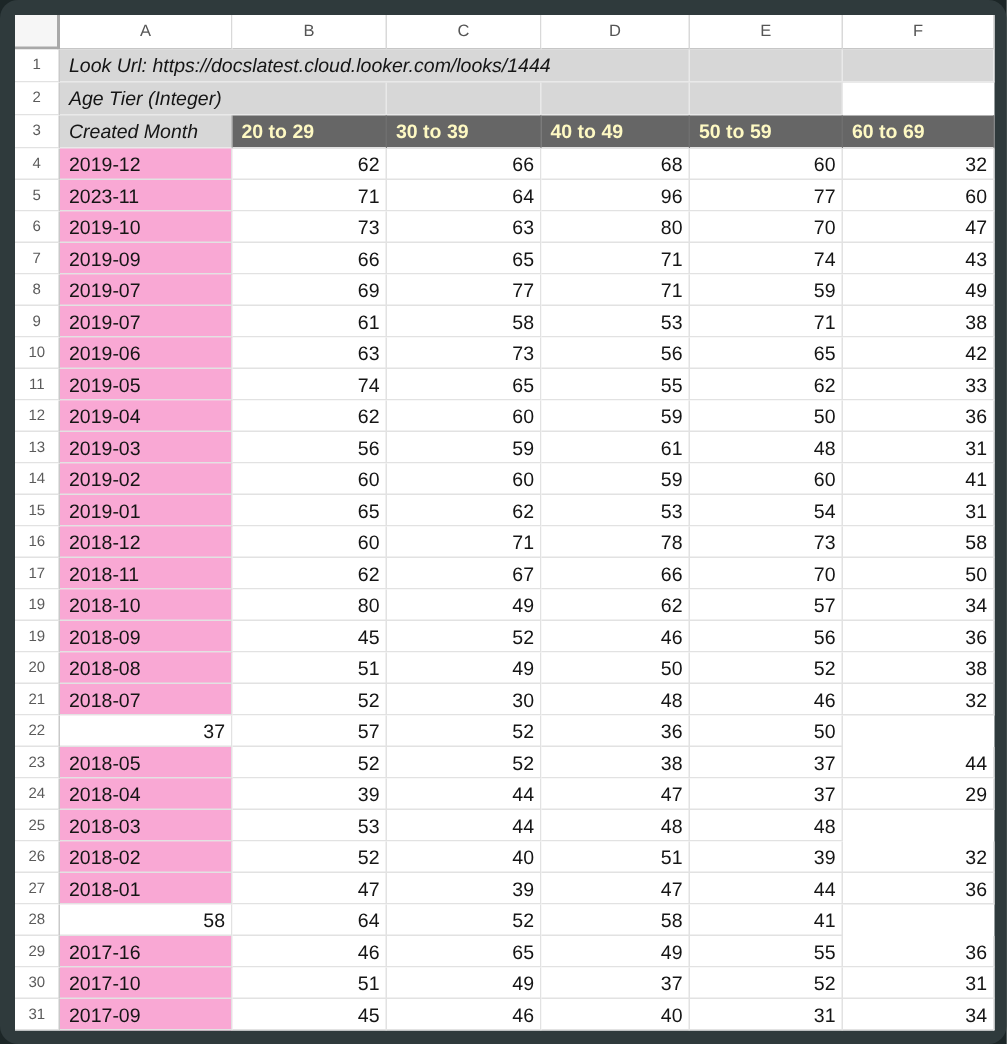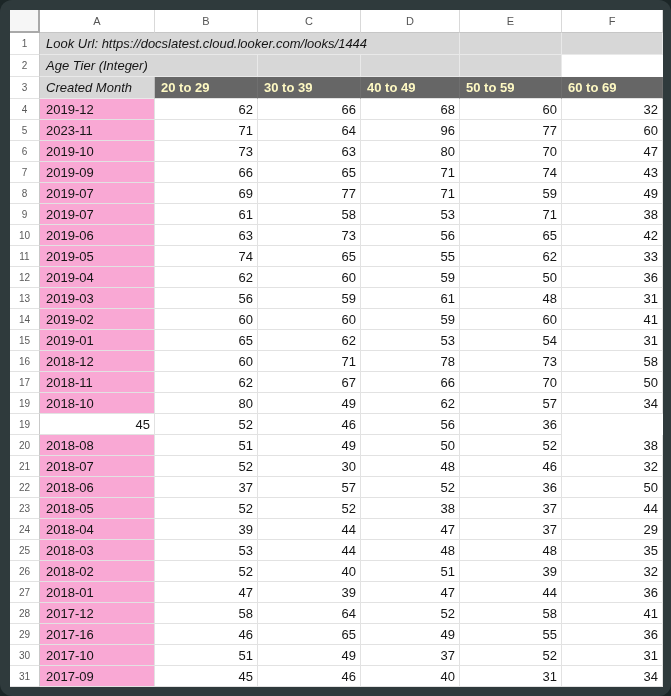--- a/index.html
+++ b/index.html
@@ -276,20 +276,21 @@
           <div class="rnum">19</div>
           <div class="cell month">2018-10</div>
           <div class="cell num">80</div>
           <div class="cell num">49</div>
           <div class="cell num">62</div>
           <div class="cell num">57</div>
           <div class="cell num">34</div>
         </div>
         <div class="grid-row brow">
           <div class="rnum">19</div>
+          <div class="cell month">2018-09</div>
           <div class="cell num">45</div>
           <div class="cell num">52</div>
           <div class="cell num">46</div>
           <div class="cell num">56</div>
           <div class="cell num">36</div>
         </div>
         <div class="grid-row brow">
           <div class="rnum">20</div>
           <div class="cell month">2018-08</div>
           <div class="cell num">51</div>
@@ -302,21 +303,20 @@
           <div class="rnum">21</div>
           <div class="cell month">2018-07</div>
           <div class="cell num">52</div>
           <div class="cell num">30</div>
           <div class="cell num">48</div>
           <div class="cell num">46</div>
           <div class="cell num">32</div>
         </div>
         <div class="grid-row brow">
           <div class="rnum">22</div>
-          <div class="cell month">2018-06</div>
           <div class="cell num">37</div>
           <div class="cell num">57</div>
           <div class="cell num">52</div>
           <div class="cell num">36</div>
           <div class="cell num">50</div>
         </div>
         <div class="grid-row brow">
           <div class="rnum">23</div>
           <div class="cell month">2018-05</div>
           <div class="cell num">52</div>
@@ -334,21 +334,20 @@
           <div class="cell num">37</div>
           <div class="cell num">29</div>
         </div>
         <div class="grid-row brow">
           <div class="rnum">25</div>
           <div class="cell month">2018-03</div>
           <div class="cell num">53</div>
           <div class="cell num">44</div>
           <div class="cell num">48</div>
           <div class="cell num">48</div>
-          <div class="cell num">35</div>
         </div>
         <div class="grid-row brow">
           <div class="rnum">26</div>
           <div class="cell month">2018-02</div>
           <div class="cell num">52</div>
           <div class="cell num">40</div>
           <div class="cell num">51</div>
           <div class="cell num">39</div>
           <div class="cell num">32</div>
         </div>
@@ -356,21 +355,20 @@
           <div class="rnum">27</div>
           <div class="cell month">2018-01</div>
           <div class="cell num">47</div>
           <div class="cell num">39</div>
           <div class="cell num">47</div>
           <div class="cell num">44</div>
           <div class="cell num">36</div>
         </div>
         <div class="grid-row brow">
           <div class="rnum">28</div>
-          <div class="cell month">2017-12</div>
           <div class="cell num">58</div>
           <div class="cell num">64</div>
           <div class="cell num">52</div>
           <div class="cell num">58</div>
           <div class="cell num">41</div>
         </div>
         <div class="grid-row brow">
           <div class="rnum">29</div>
           <div class="cell month">2017-16</div>
           <div class="cell num">46</div>

